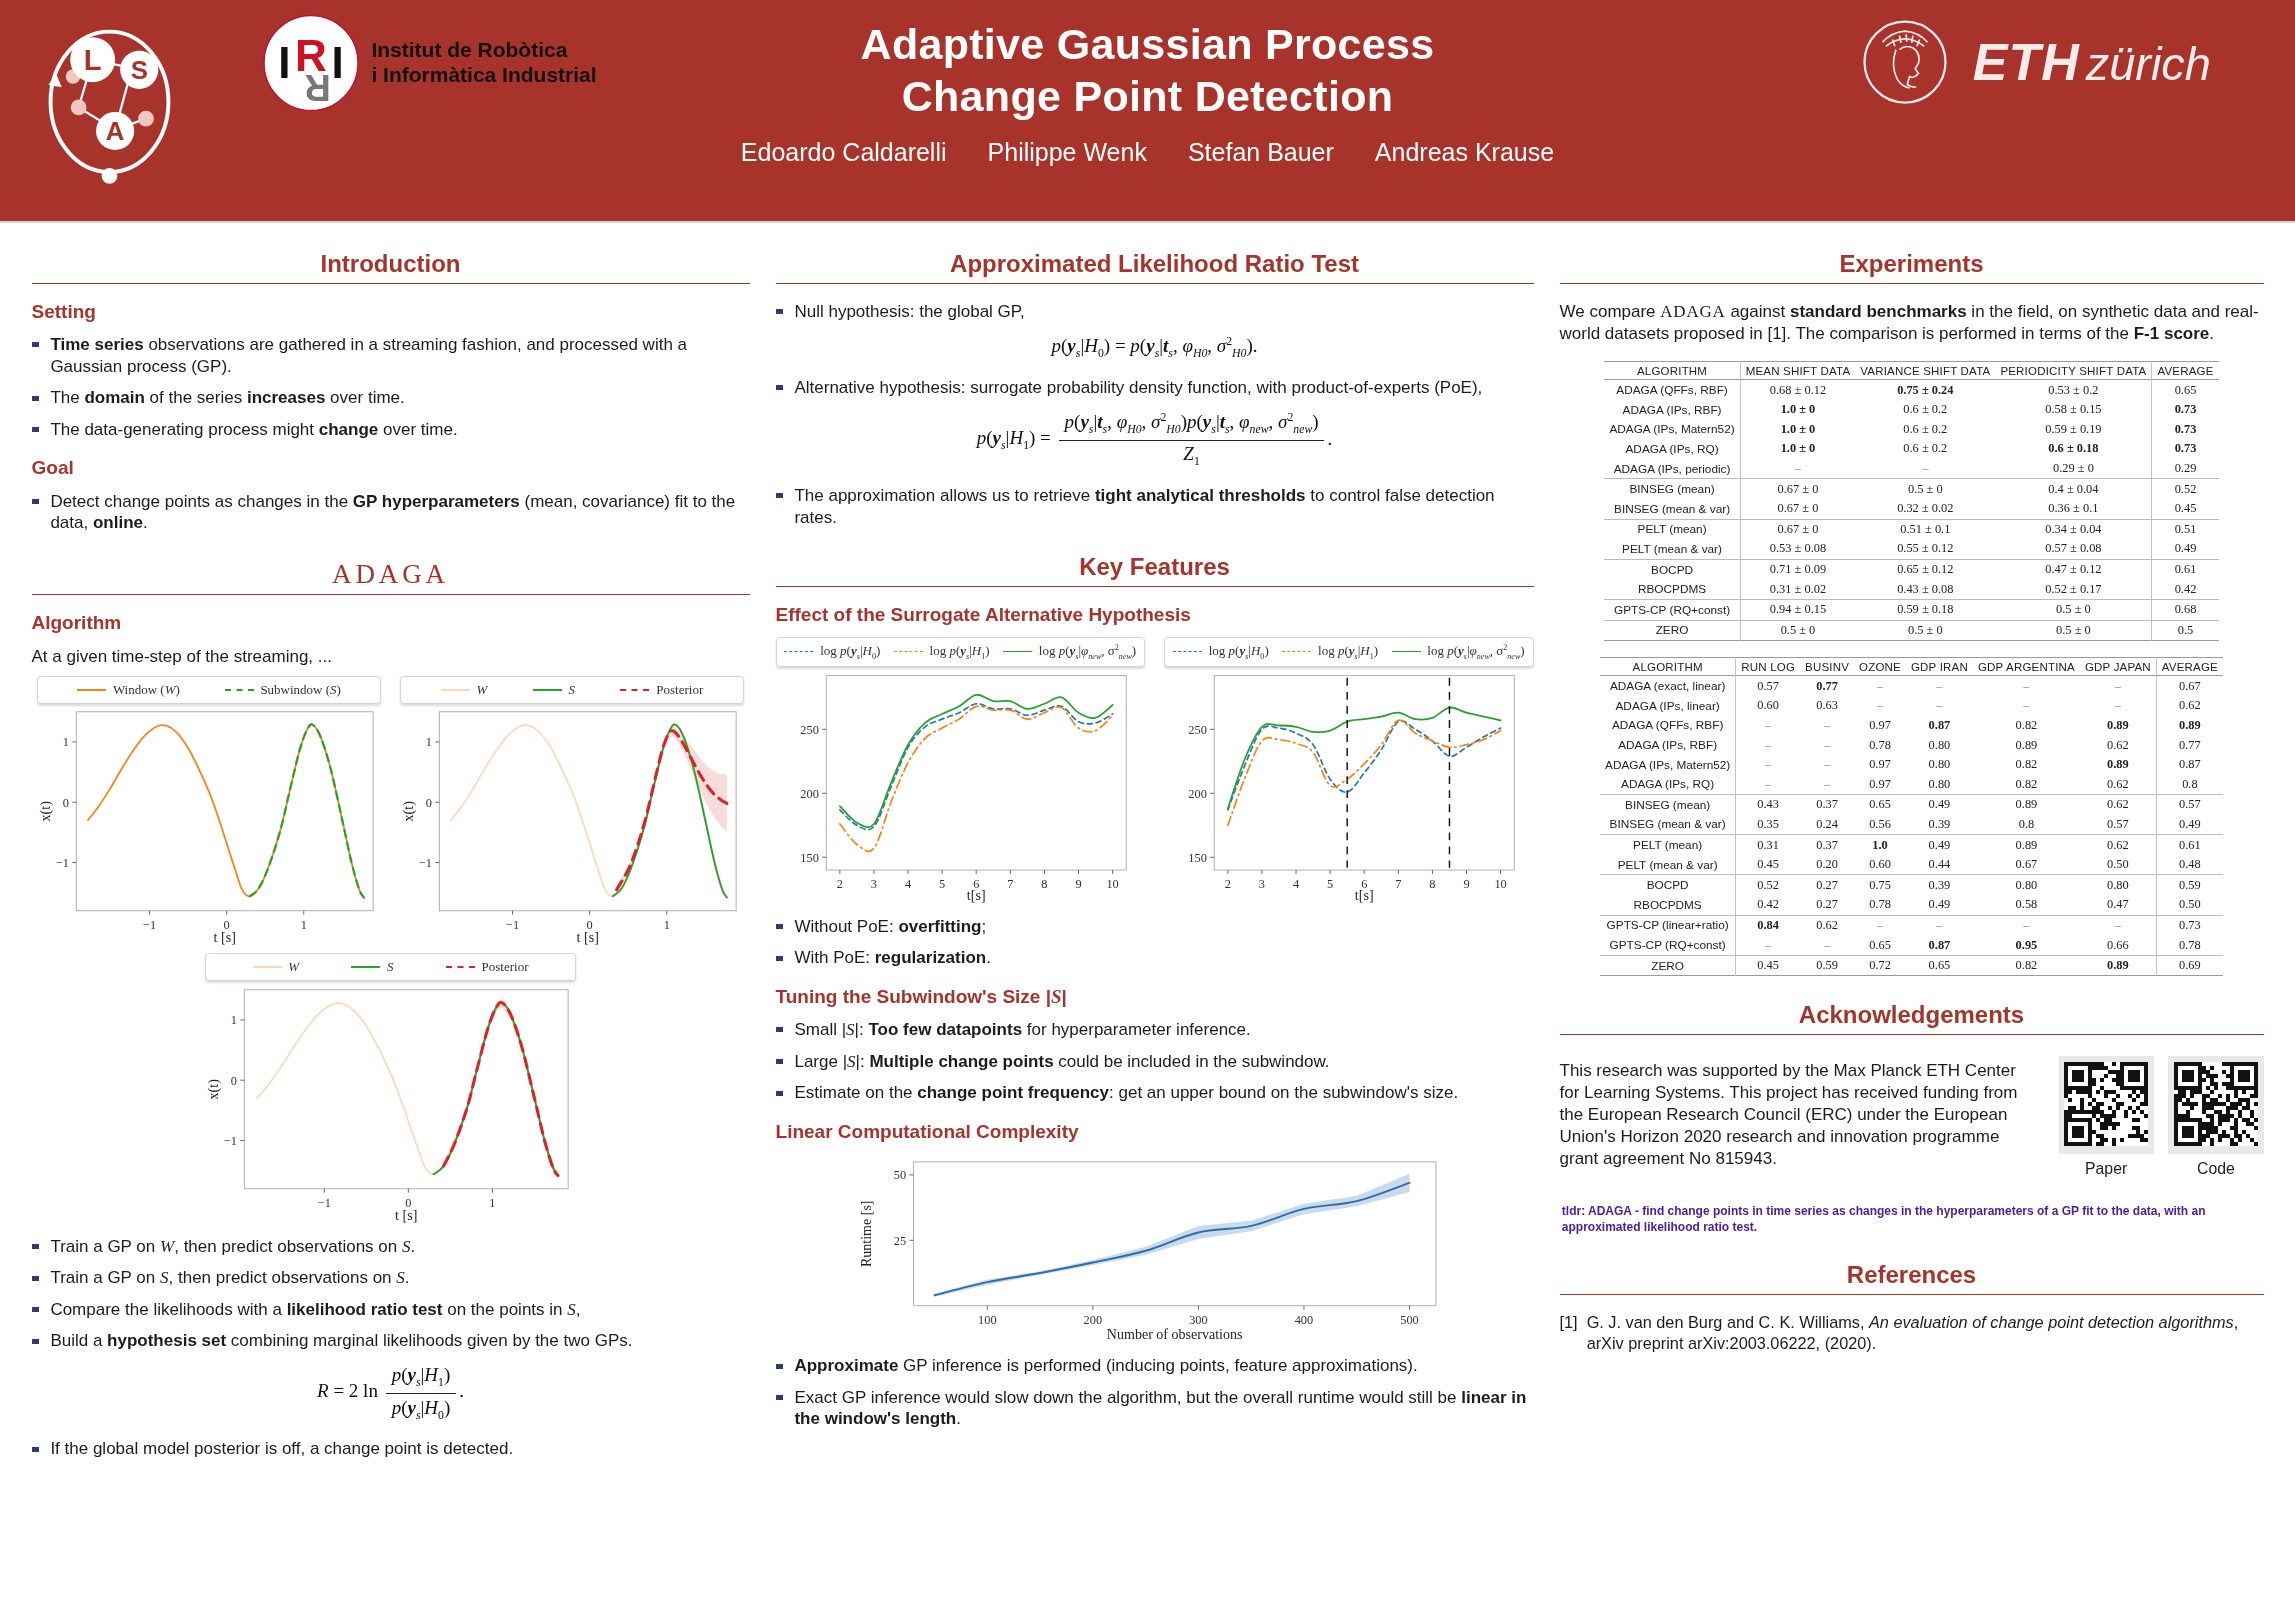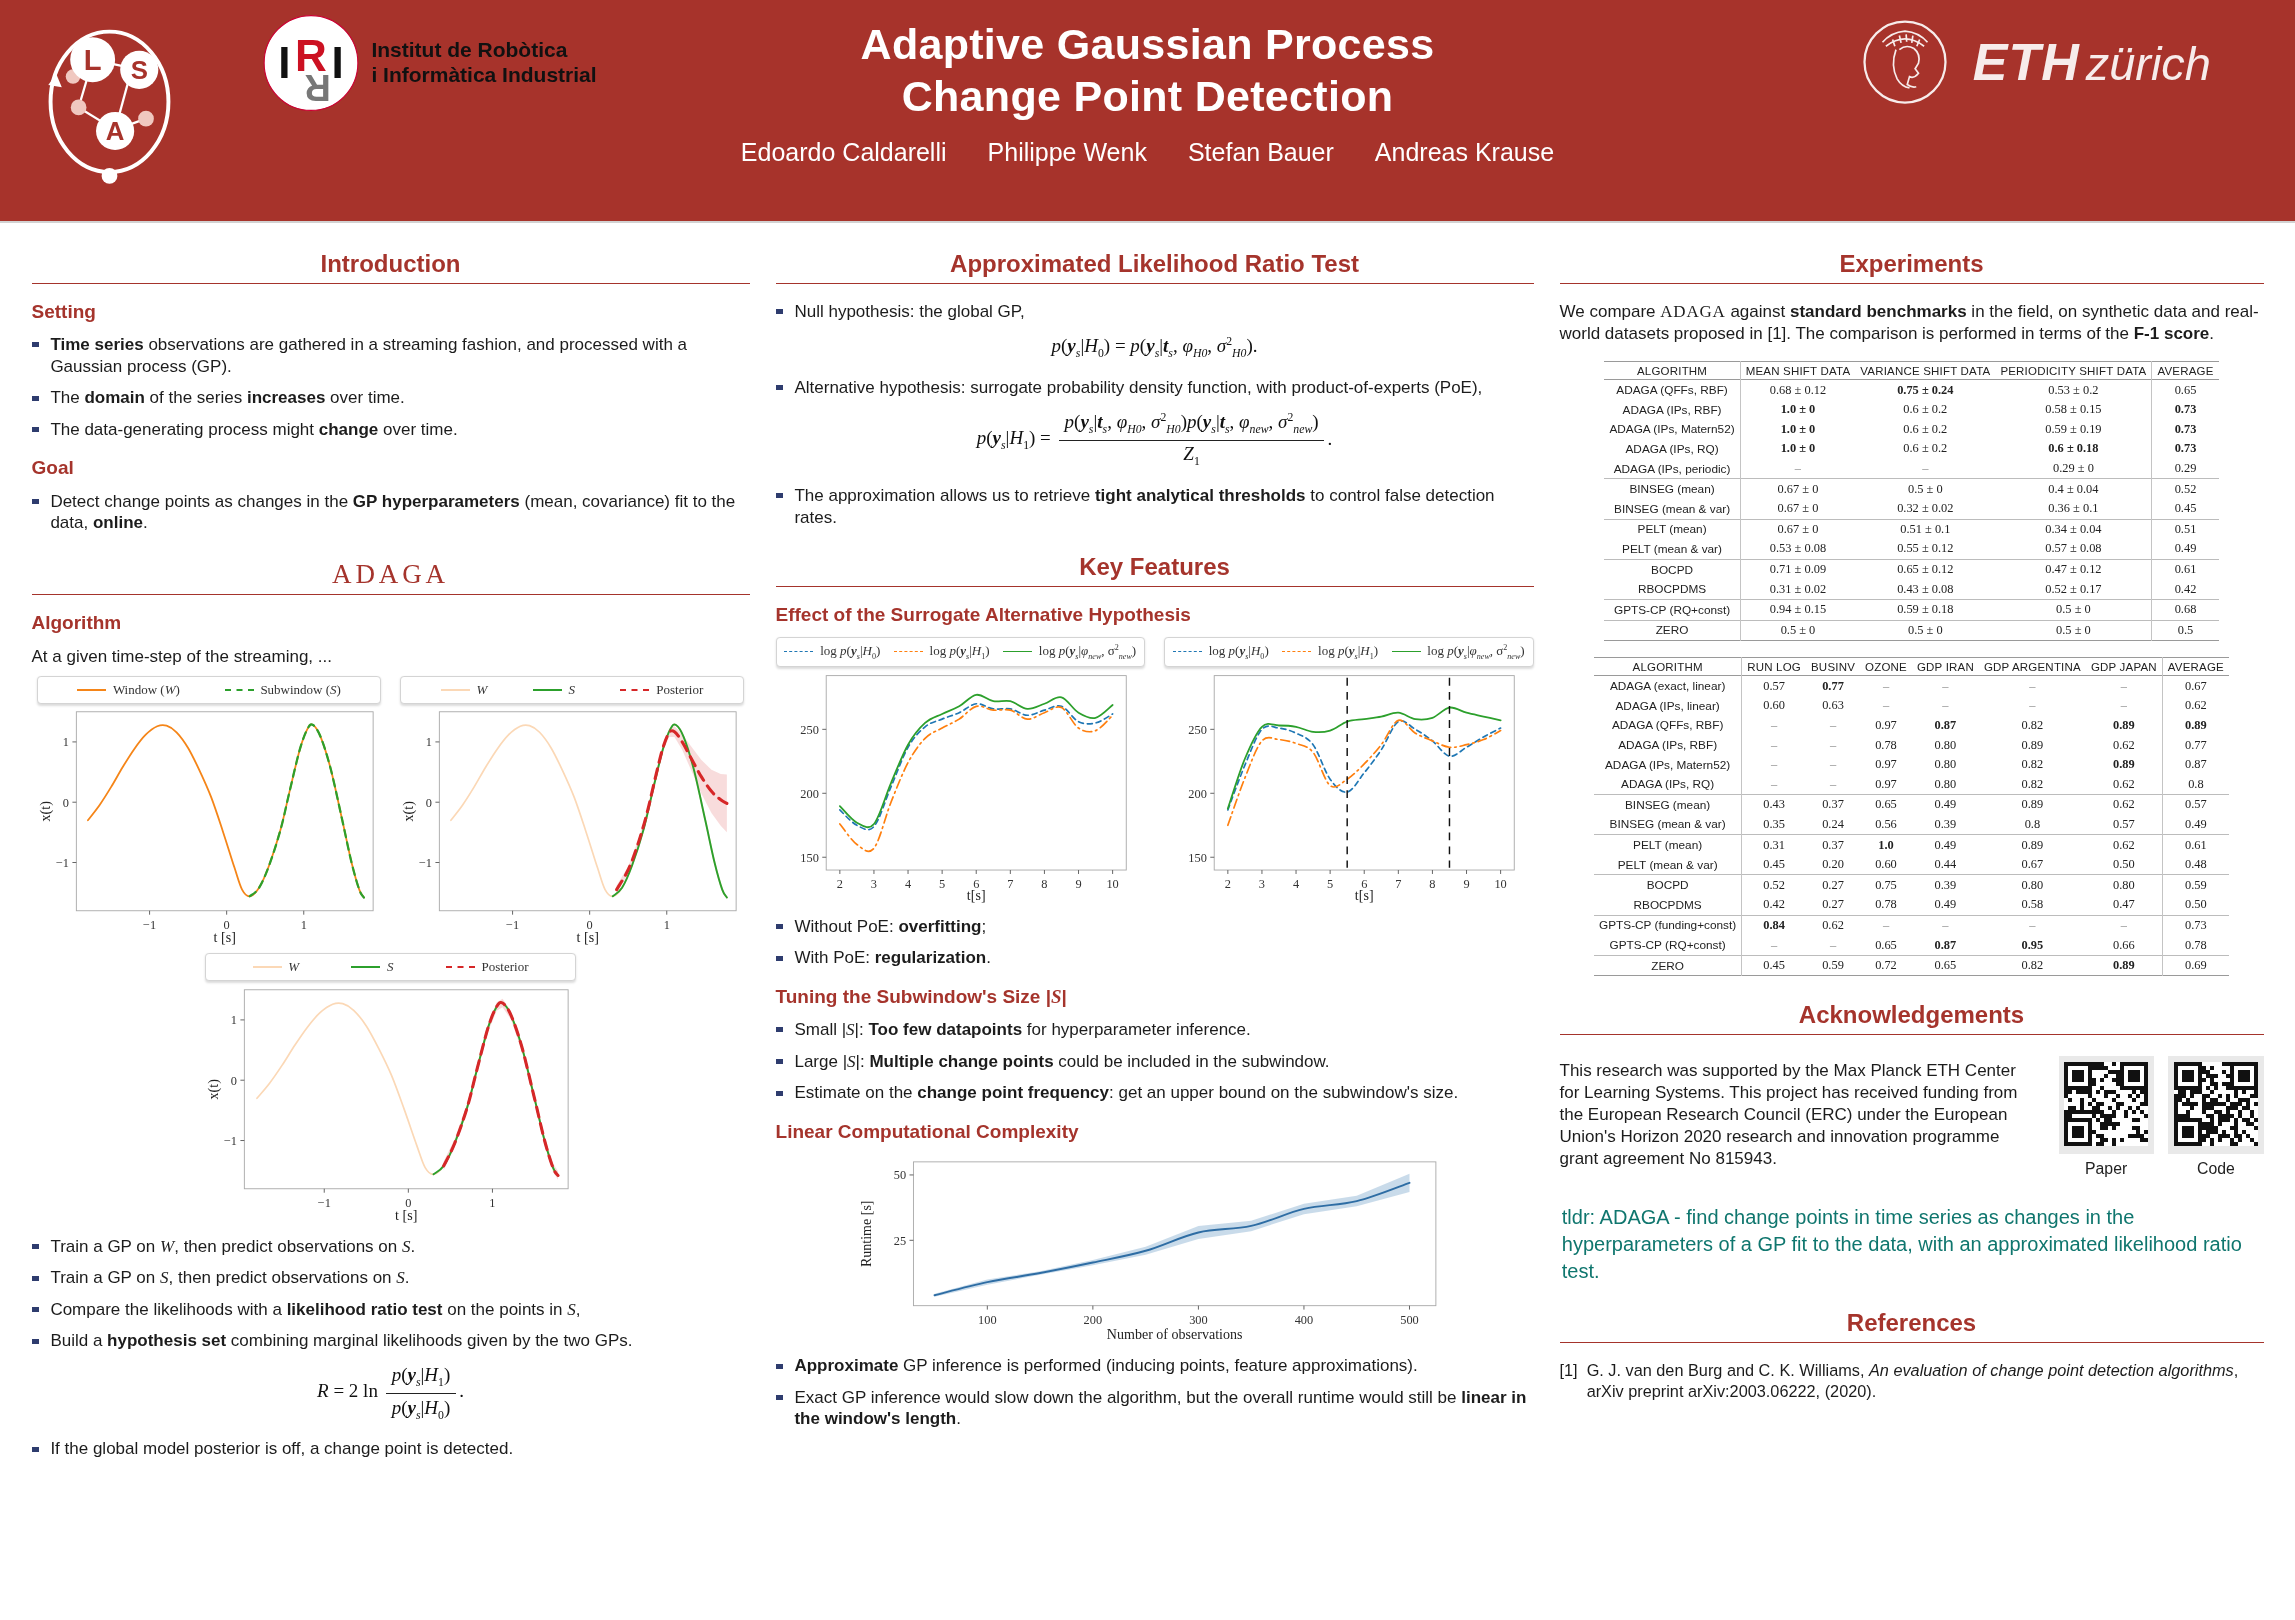--- a/index.html
+++ b/index.html
@@ -52,21 +52,21 @@
   .t-exp .vl{border-left:0.8px solid #c4c4c4;}
   .t-exp td.dash{color:#8a8a8a;}
   .t-exp .bold{font-weight:700;}
   
   .ack-flex{display:flex;gap:22.5px;align-items:flex-start;}
   .ack-text{flex:1;font-size:17px;line-height:1.34;}
   .qr-row{display:flex;gap:14.6px;padding-top:4.5px;}
   .qr-fig{display:flex;flex-direction:column;align-items:center;gap:6.8px;}
   .qr-plaque{background:#e9e9e9;padding:5.6px;}
   .qr-label{font-size:15.8px;color:#222;}
-  .tldr{margin:26px 2.3px 4.5px;font-size:20px;line-height:1.33;font-weight:400;color:#0f766e;}
+  .tldr{margin:26px 2.3px 4.5px;font-size:12px;line-height:1.33;font-weight:700;color:#4c1d95;}
   .refitem{display:flex;gap:9px;font-size:16.3px;line-height:1.3;margin-top:5.6px;}
   .refnum{flex:0 0 auto;}
 </style>
 </head>
 <body>
 
 <div class="poster">
 
   <header>
     <div class="logo-las">
@@ -736,21 +736,21 @@
                 <td class="name">RBOCPDMS</td>
                 <td class="vl">0.42</td>
                 <td>0.27</td>
                 <td>0.78</td>
                 <td>0.49</td>
                 <td>0.58</td>
                 <td>0.47</td>
                 <td class="vl">0.50</td>
               </tr>
               <tr class="grp">
-                <td class="name">GPTS-CP (funding+const)</td>
+                <td class="name">GPTS-CP (linear+ratio)</td>
                 <td class="bold vl">0.84</td>
                 <td>0.62</td>
                 <td class="dash">–</td>
                 <td class="dash">–</td>
                 <td class="dash">–</td>
                 <td class="dash">–</td>
                 <td class="vl">0.73</td>
               </tr>
               <tr>
                 <td class="name">GPTS-CP (RQ+const)</td>

